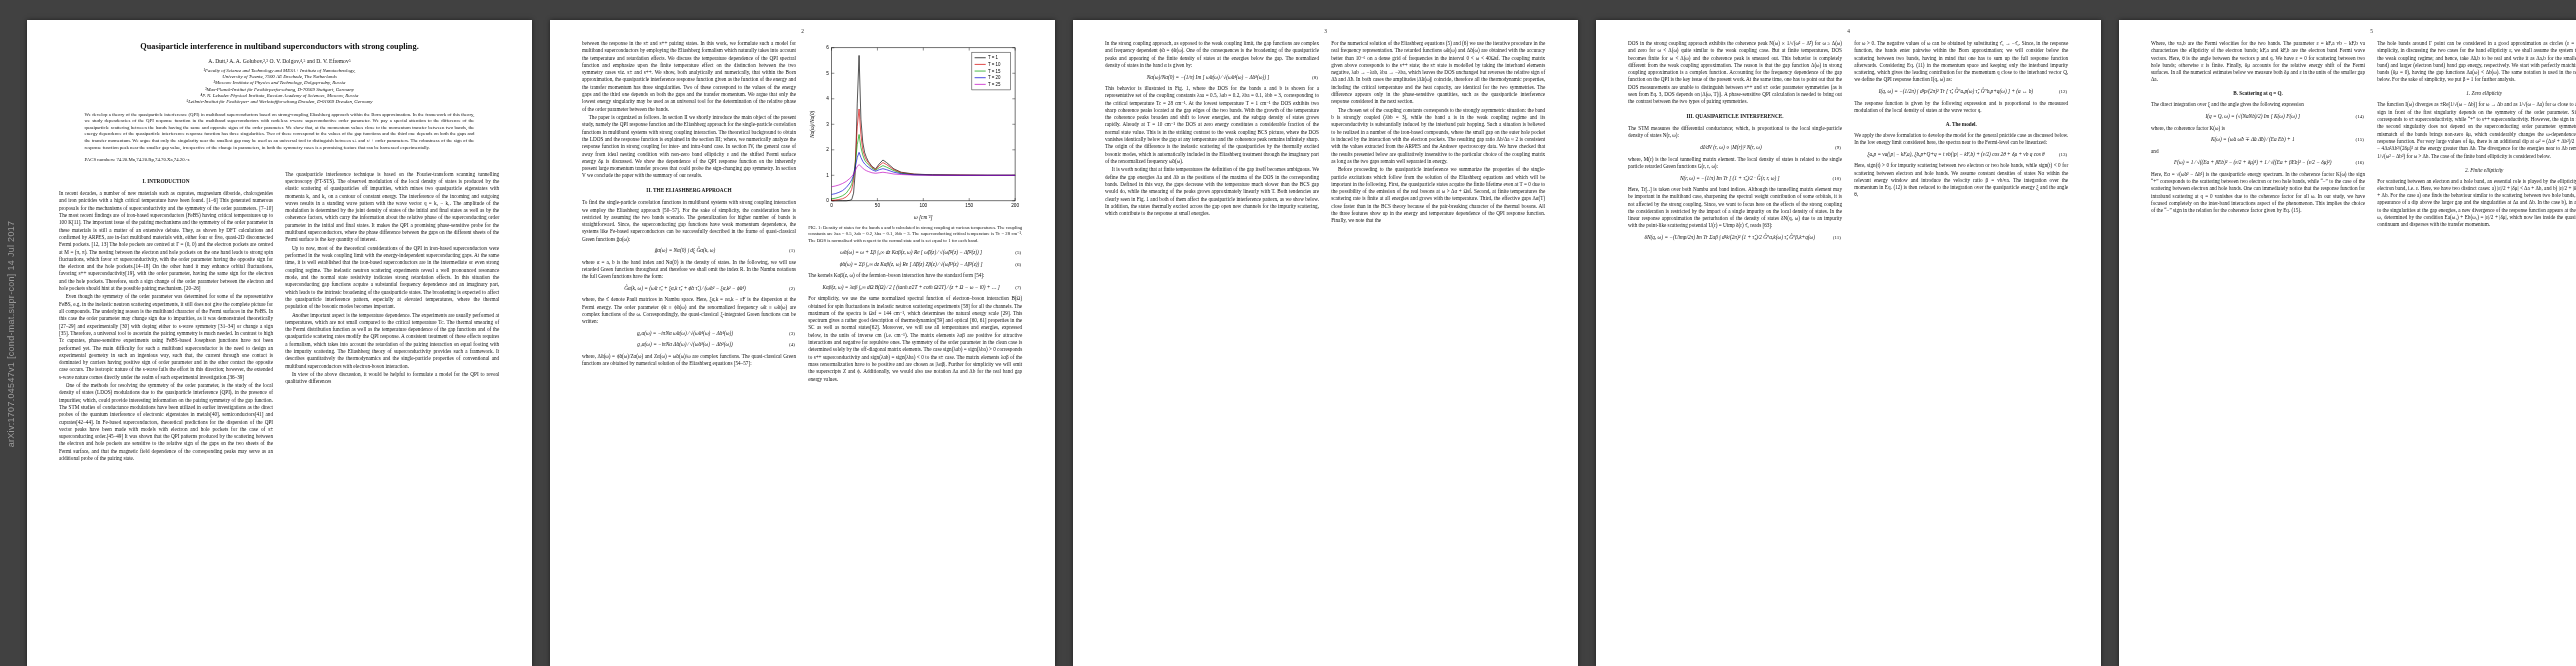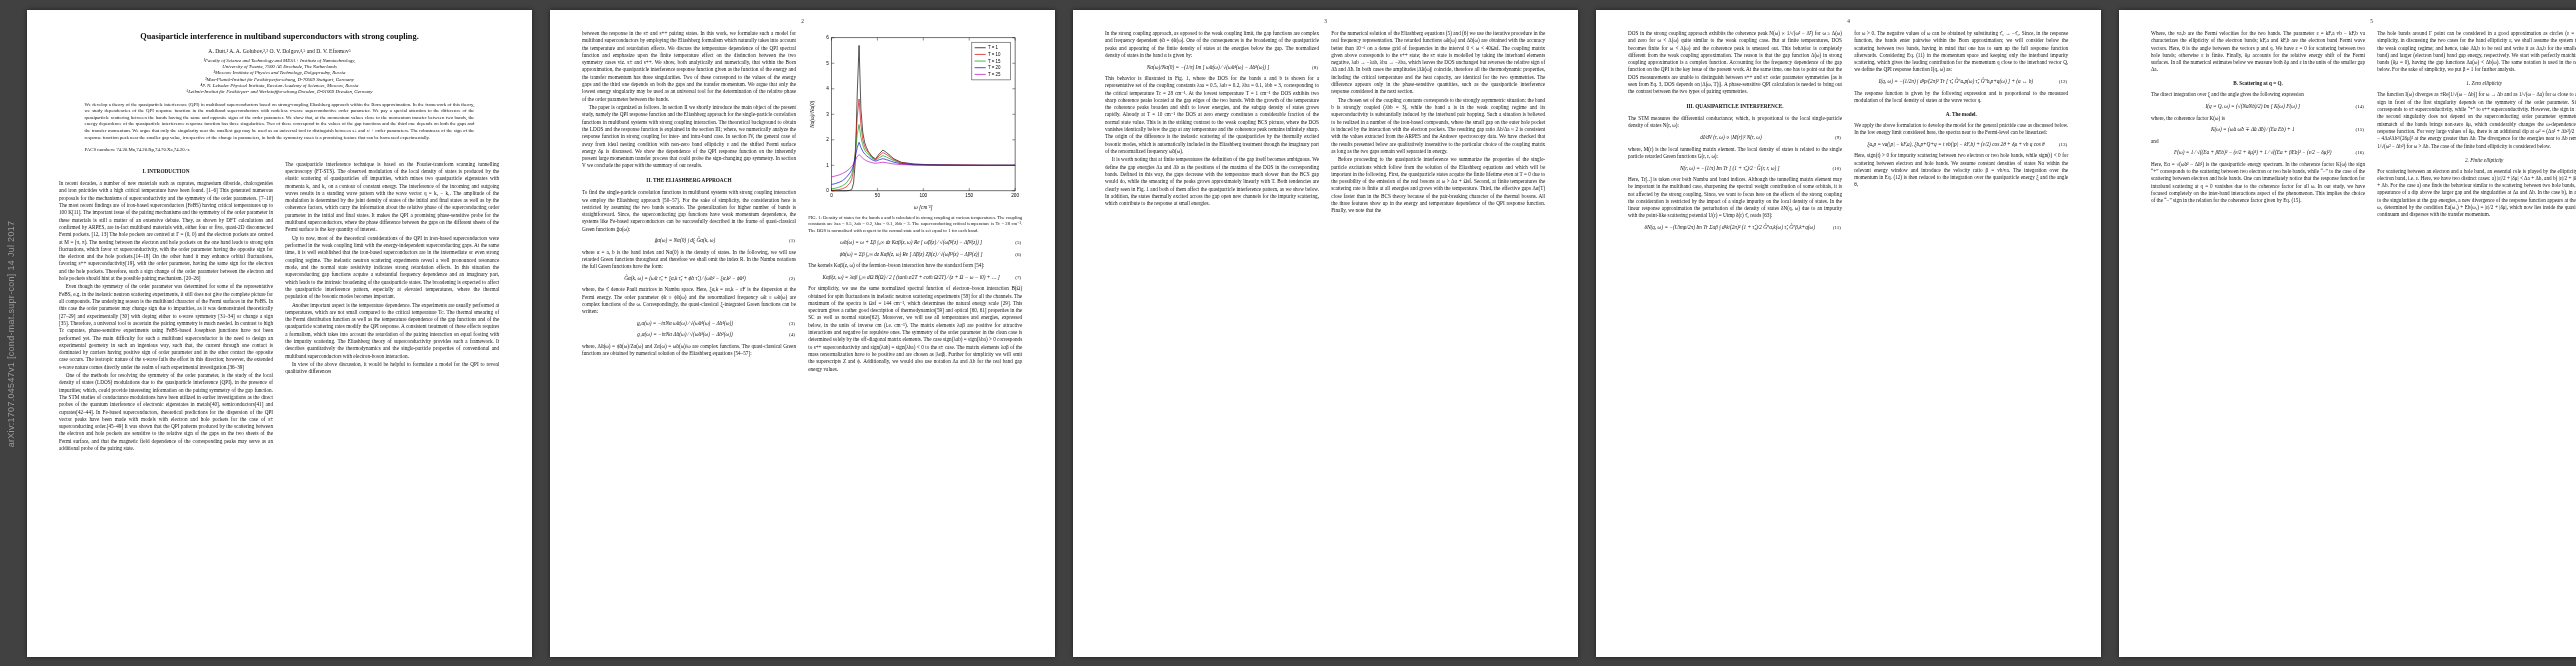--- a/index.html
+++ b/index.html
@@ -1,21 +1,21 @@
 <!DOCTYPE html>
 <html style="font-size:9px"><head>
 <meta charset="utf-8">
 <style>
   html,body{margin:0;padding:0;}
   body{
     width:2576px;height:667px;background:#414141;overflow:hidden;
     font-family:"Liberation Serif","DejaVu Serif",serif;color:#111;
   }
-  .stage{position:relative;width:2576px;height:667px;display:flex;align-items:flex-start;
-    gap:18px;padding:10px 0 16px 27px;box-sizing:border-box;}
+  .stage{position:relative;width:2576px;height:667px;display:flex;align-items:flex-end;
+    gap:18px;padding:10px 0 0 27px;box-sizing:border-box;}
   .arxiv-banner{position:absolute;left:-1.1px;top:0;width:25.6px;height:667px;
     display:flex;align-items:center;justify-content:center;}
   .arxiv-banner span{
     transform:rotate(-90deg);white-space:nowrap;color:#9b9b9b;
     font-family:"Liberation Sans","DejaVu Sans",sans-serif;font-size:9px;letter-spacing:0.3px;}
   .page{width:505px;height:647px;background:#ffffff;box-sizing:border-box;
     padding:20px 32px 15.6px;position:relative;box-shadow:0 0 4.4px rgba(0,0,0,.55);flex:0 0 auto;}
   .pageno{position:absolute;top:7.8px;left:0;right:0;text-align:center;font-size:5.3px;color:#222;}
   .cols{display:flex;gap:12.2px;}
   .col{width:214px;}

